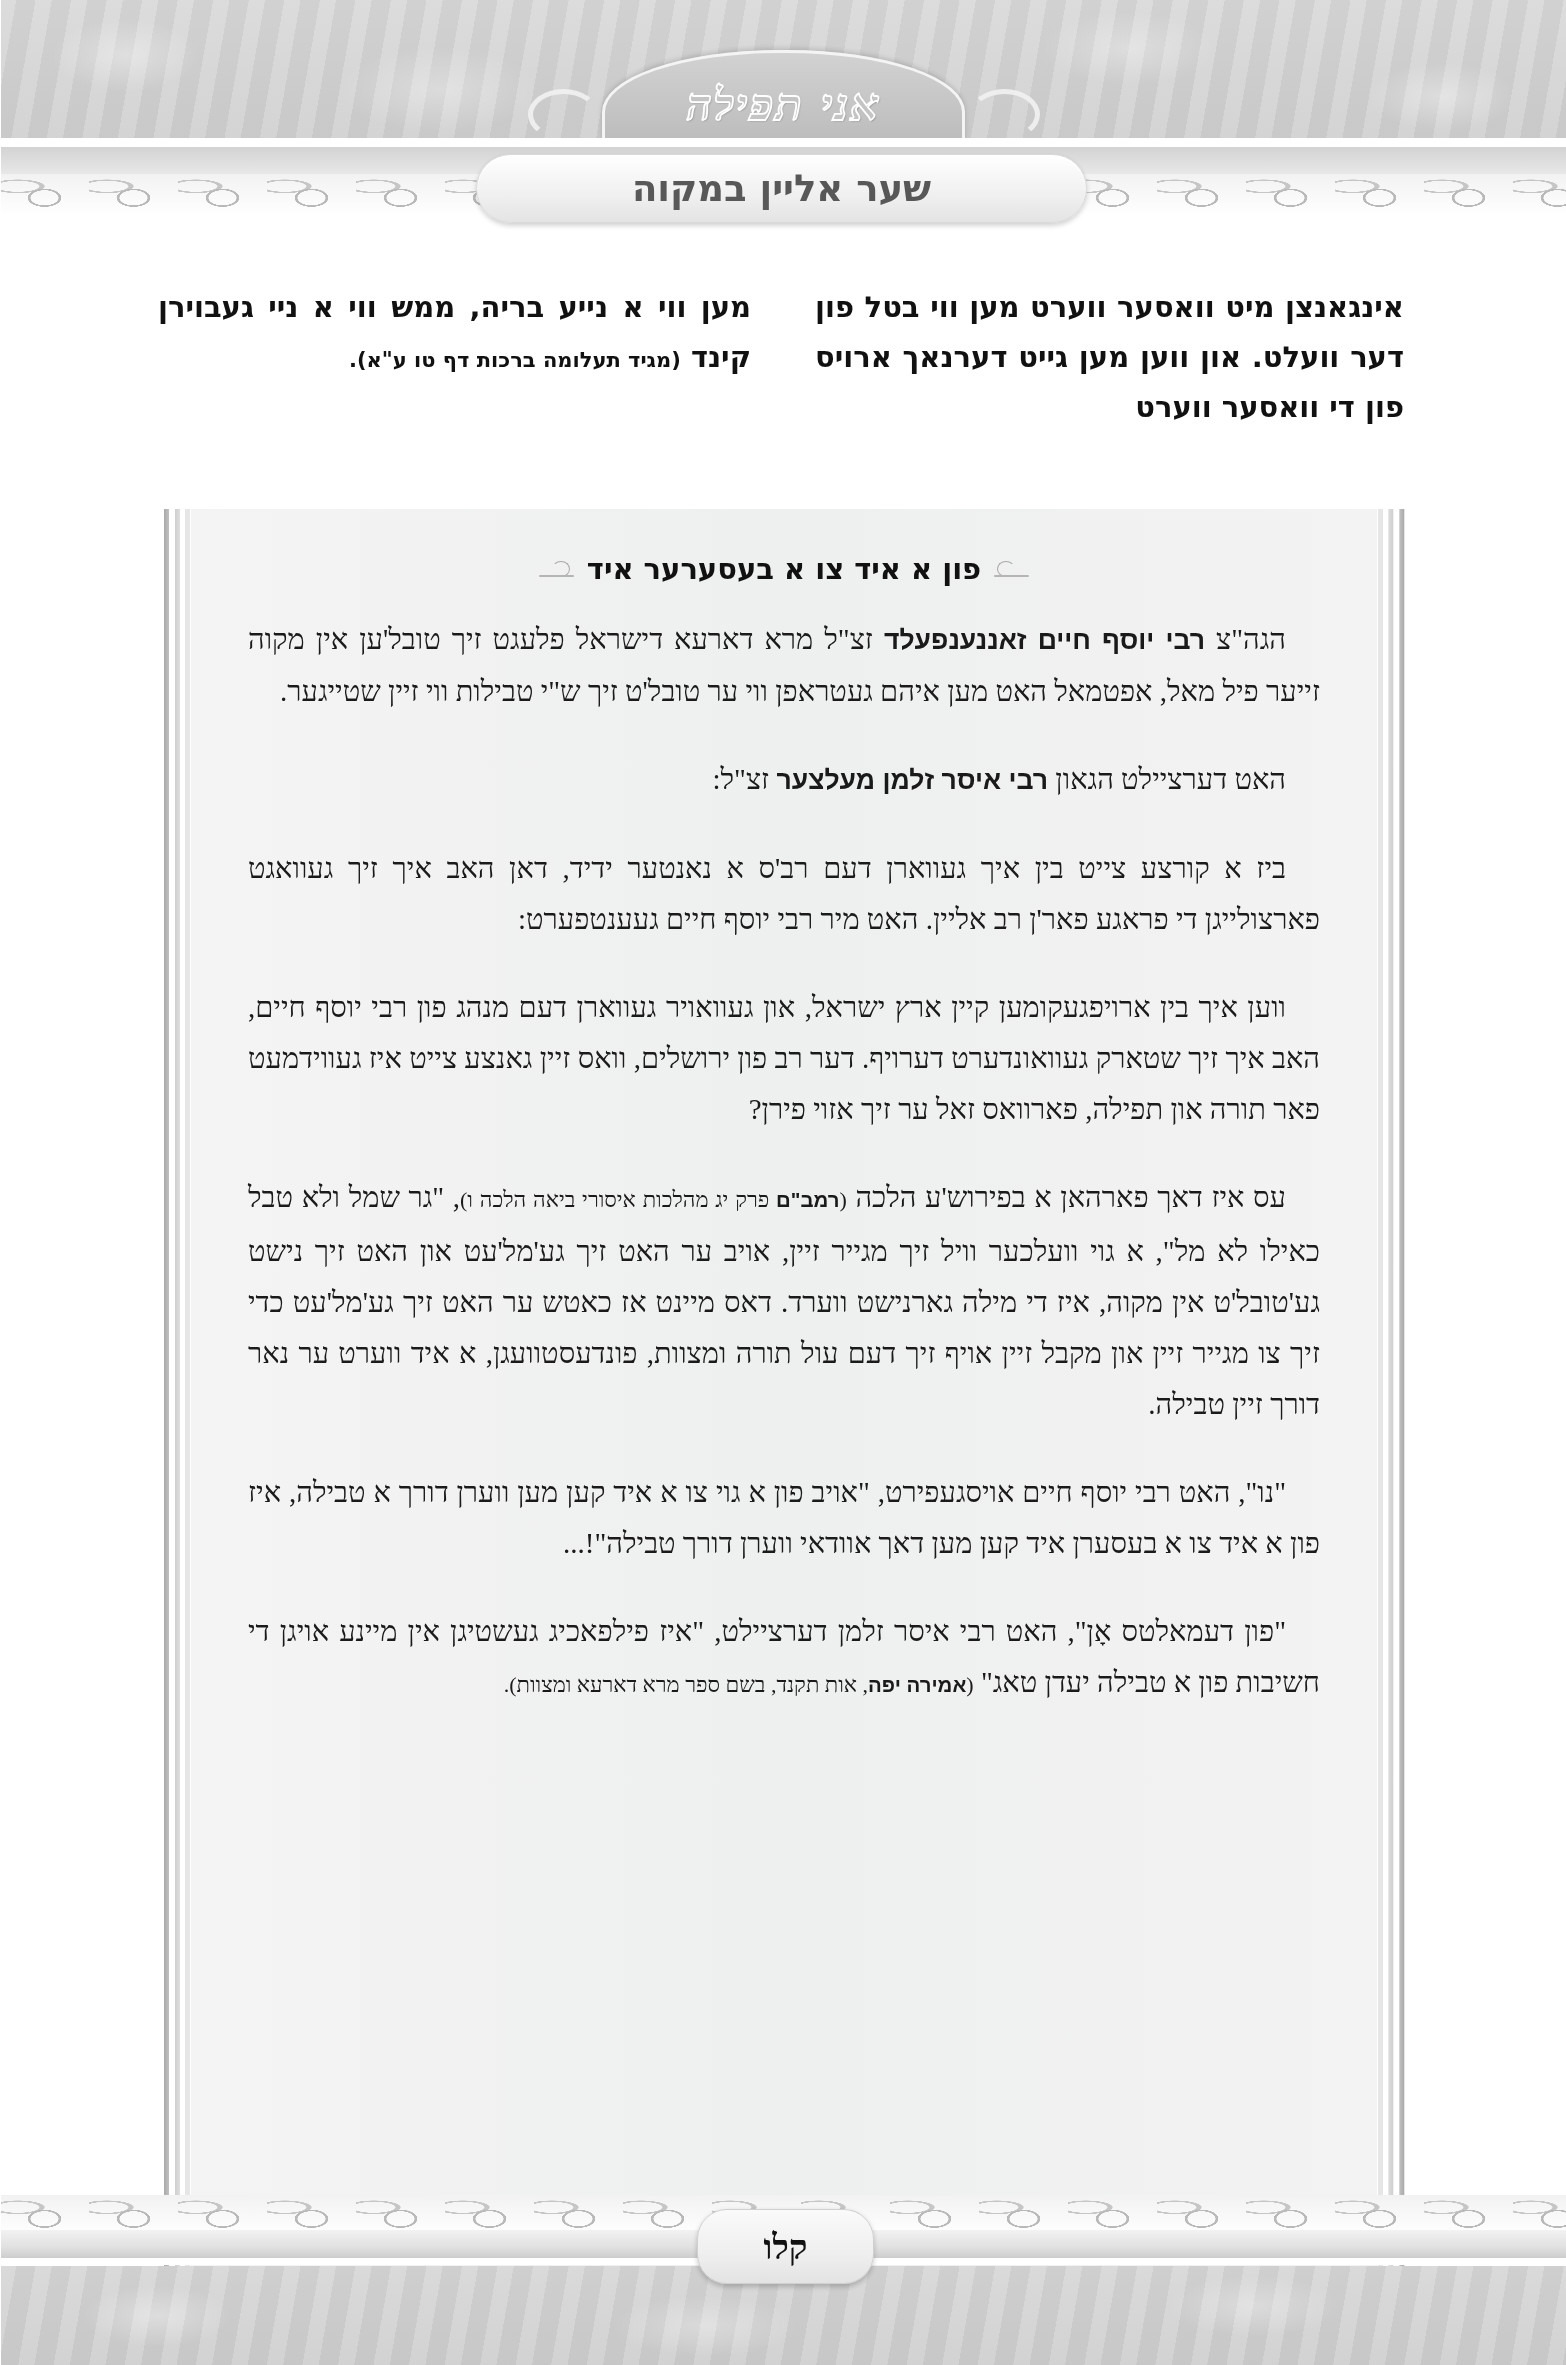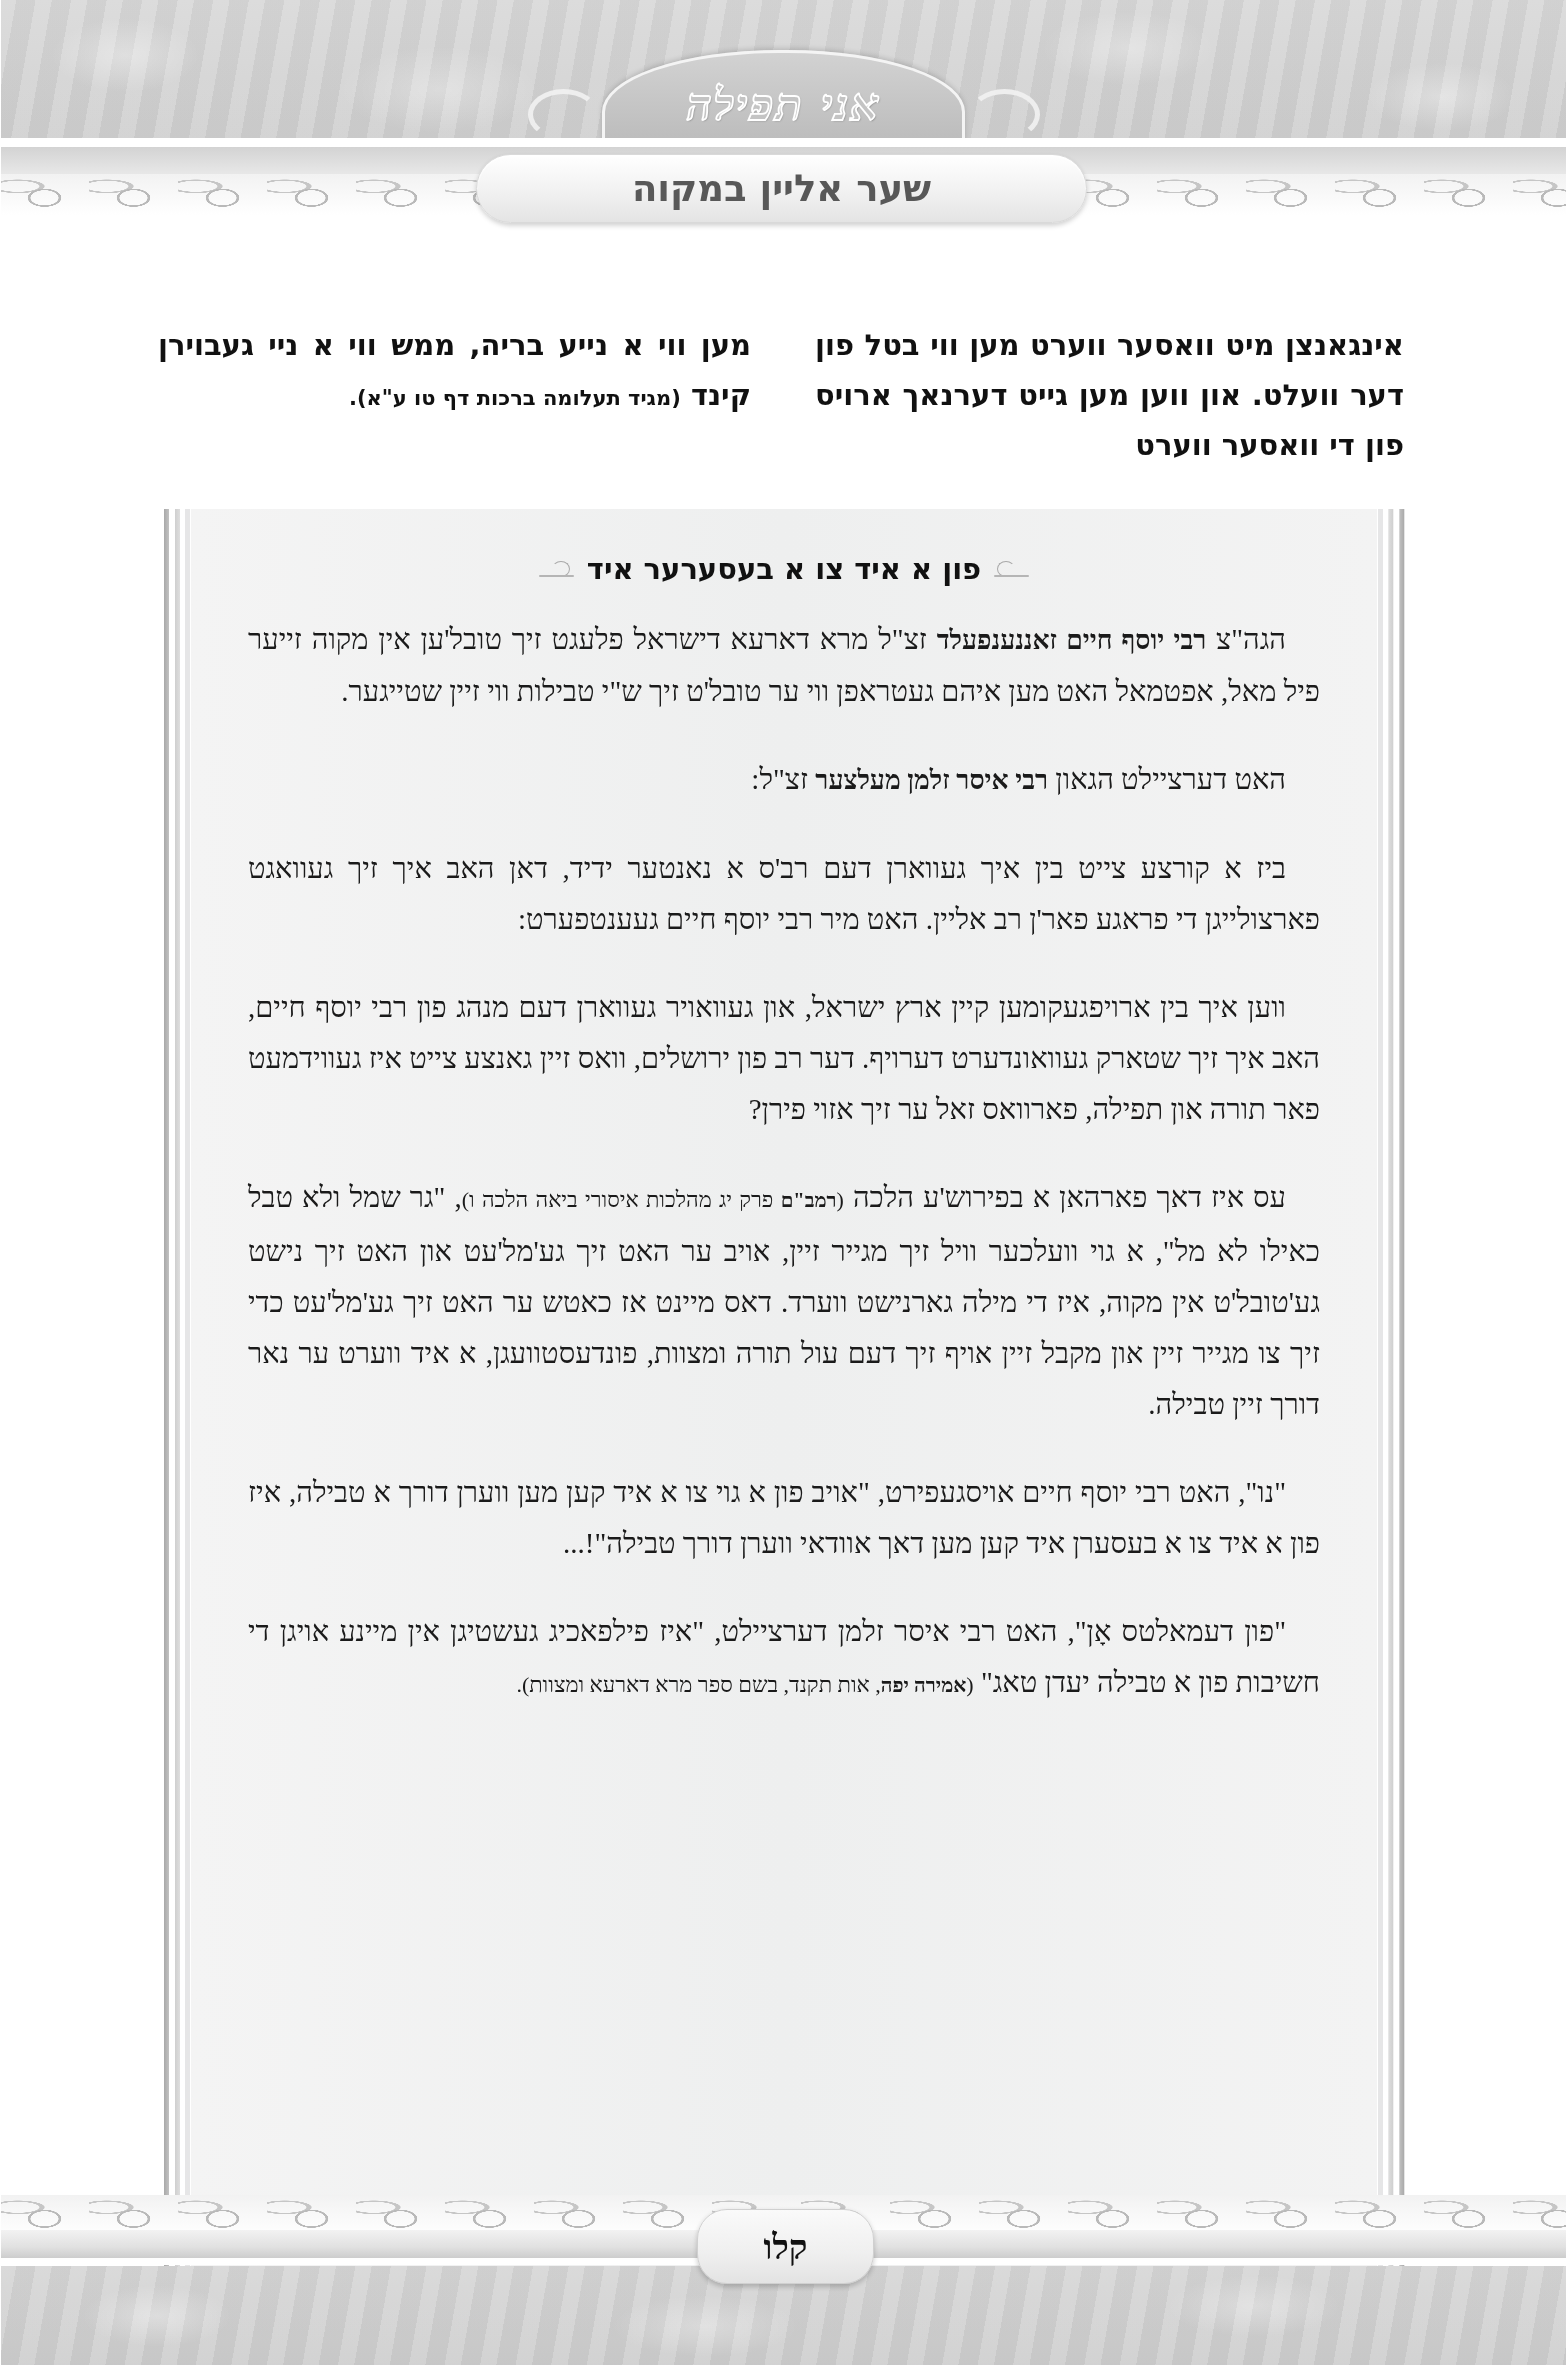--- a/index.html
+++ b/index.html
@@ -54,21 +54,21 @@
     box-shadow: 0 2.7px 5.3px rgba(0,0,0,0.18), inset 0 1.8px 1.8px rgba(255,255,255,0.9);
     display: flex; align-items: center; justify-content: center;
   }
   .section-title {
     font-family: "DejaVu Sans", sans-serif; font-weight: bold; font-size: 37px; color: #585858;
   }
 
   
   .intro-col {
     position: absolute; top: 282px; font-family: "DejaVu Sans", sans-serif; font-weight: bold;
-    font-size: 29px; line-height: 50px; text-align: justify; text-align-last: right; color: #111; margin-top: 38px;
+    font-size: 29px; line-height: 50px; text-align: justify; text-align-last: right; color: #111;
   }
   .intro-col.right { left: 815px; width: 589px; }
   .intro-col.left { left: 158px; width: 593px; }
   .small-ref { font-size: 21px; font-weight: bold; }
   .small-ref b { font-weight: bold; }
 
   
   .box { position: absolute; left: 164px; top: 509px; width: 1240px; height: 2015px; }
   .box-stripe { position: absolute; top: 0; bottom: 0; width: 5.3px; }
   .s1 { background: linear-gradient(90deg,#a9a9a9,#c2c2c2); }
@@ -86,21 +86,21 @@
   .flourish { display: inline-block; width: 37px; height: 19.5px; position: relative; }
   .flourish::before { content: ""; position: absolute; left: 3.5px; top: 1.8px; width: 16px; height: 14px; border: 1.8px solid #a9a9a9; border-radius: 50% 50% 0 50%; border-right-color: transparent; }
   .flourish::after { content: ""; position: absolute; left: 0; bottom: 1.8px; width: 35px; height: 1.8px; background: #b5b5b5; border-radius: 1.8px; }
   .box-body {
     position: absolute; left: 84px; right: 84px; top: 105px;
     font-family: "Liberation Serif", "DejaVu Serif", serif; font-size: 29px; line-height: 51px;
     text-align: justify; text-align-last: right; color: #1a1a1a;
   }
   .box-body p { text-indent: 34px; margin-bottom: 37px; }
   .box-body p.last { margin-bottom: 0; }
-  .box-body .strong { font-family: Liberation Serif, serif; font-weight: bold; font-size: 26.6px; }
+  .box-body .strong { font-family: Liberation Sans, sans-serif; font-weight: bold; font-size: 26.6px; }
   .box-body .ref { font-size: 22px; }
   .box-body .ref .strong { font-size: 20.4px; }
 
   
   .scroll-strip.bottom { top: 2195px; }
   .band-bottom {
     position: absolute; left: 0; top: 2230px; width: 1567px; height: 28px;
     background: linear-gradient(180deg, #f2f2f2 0%, #e1e1e1 60%, #cdcdcd 100%);
   }
   .bottom-rule-white { position: absolute; left: 0; top: 2258px; width: 1567px; height: 7px; background: #ffffff; }

